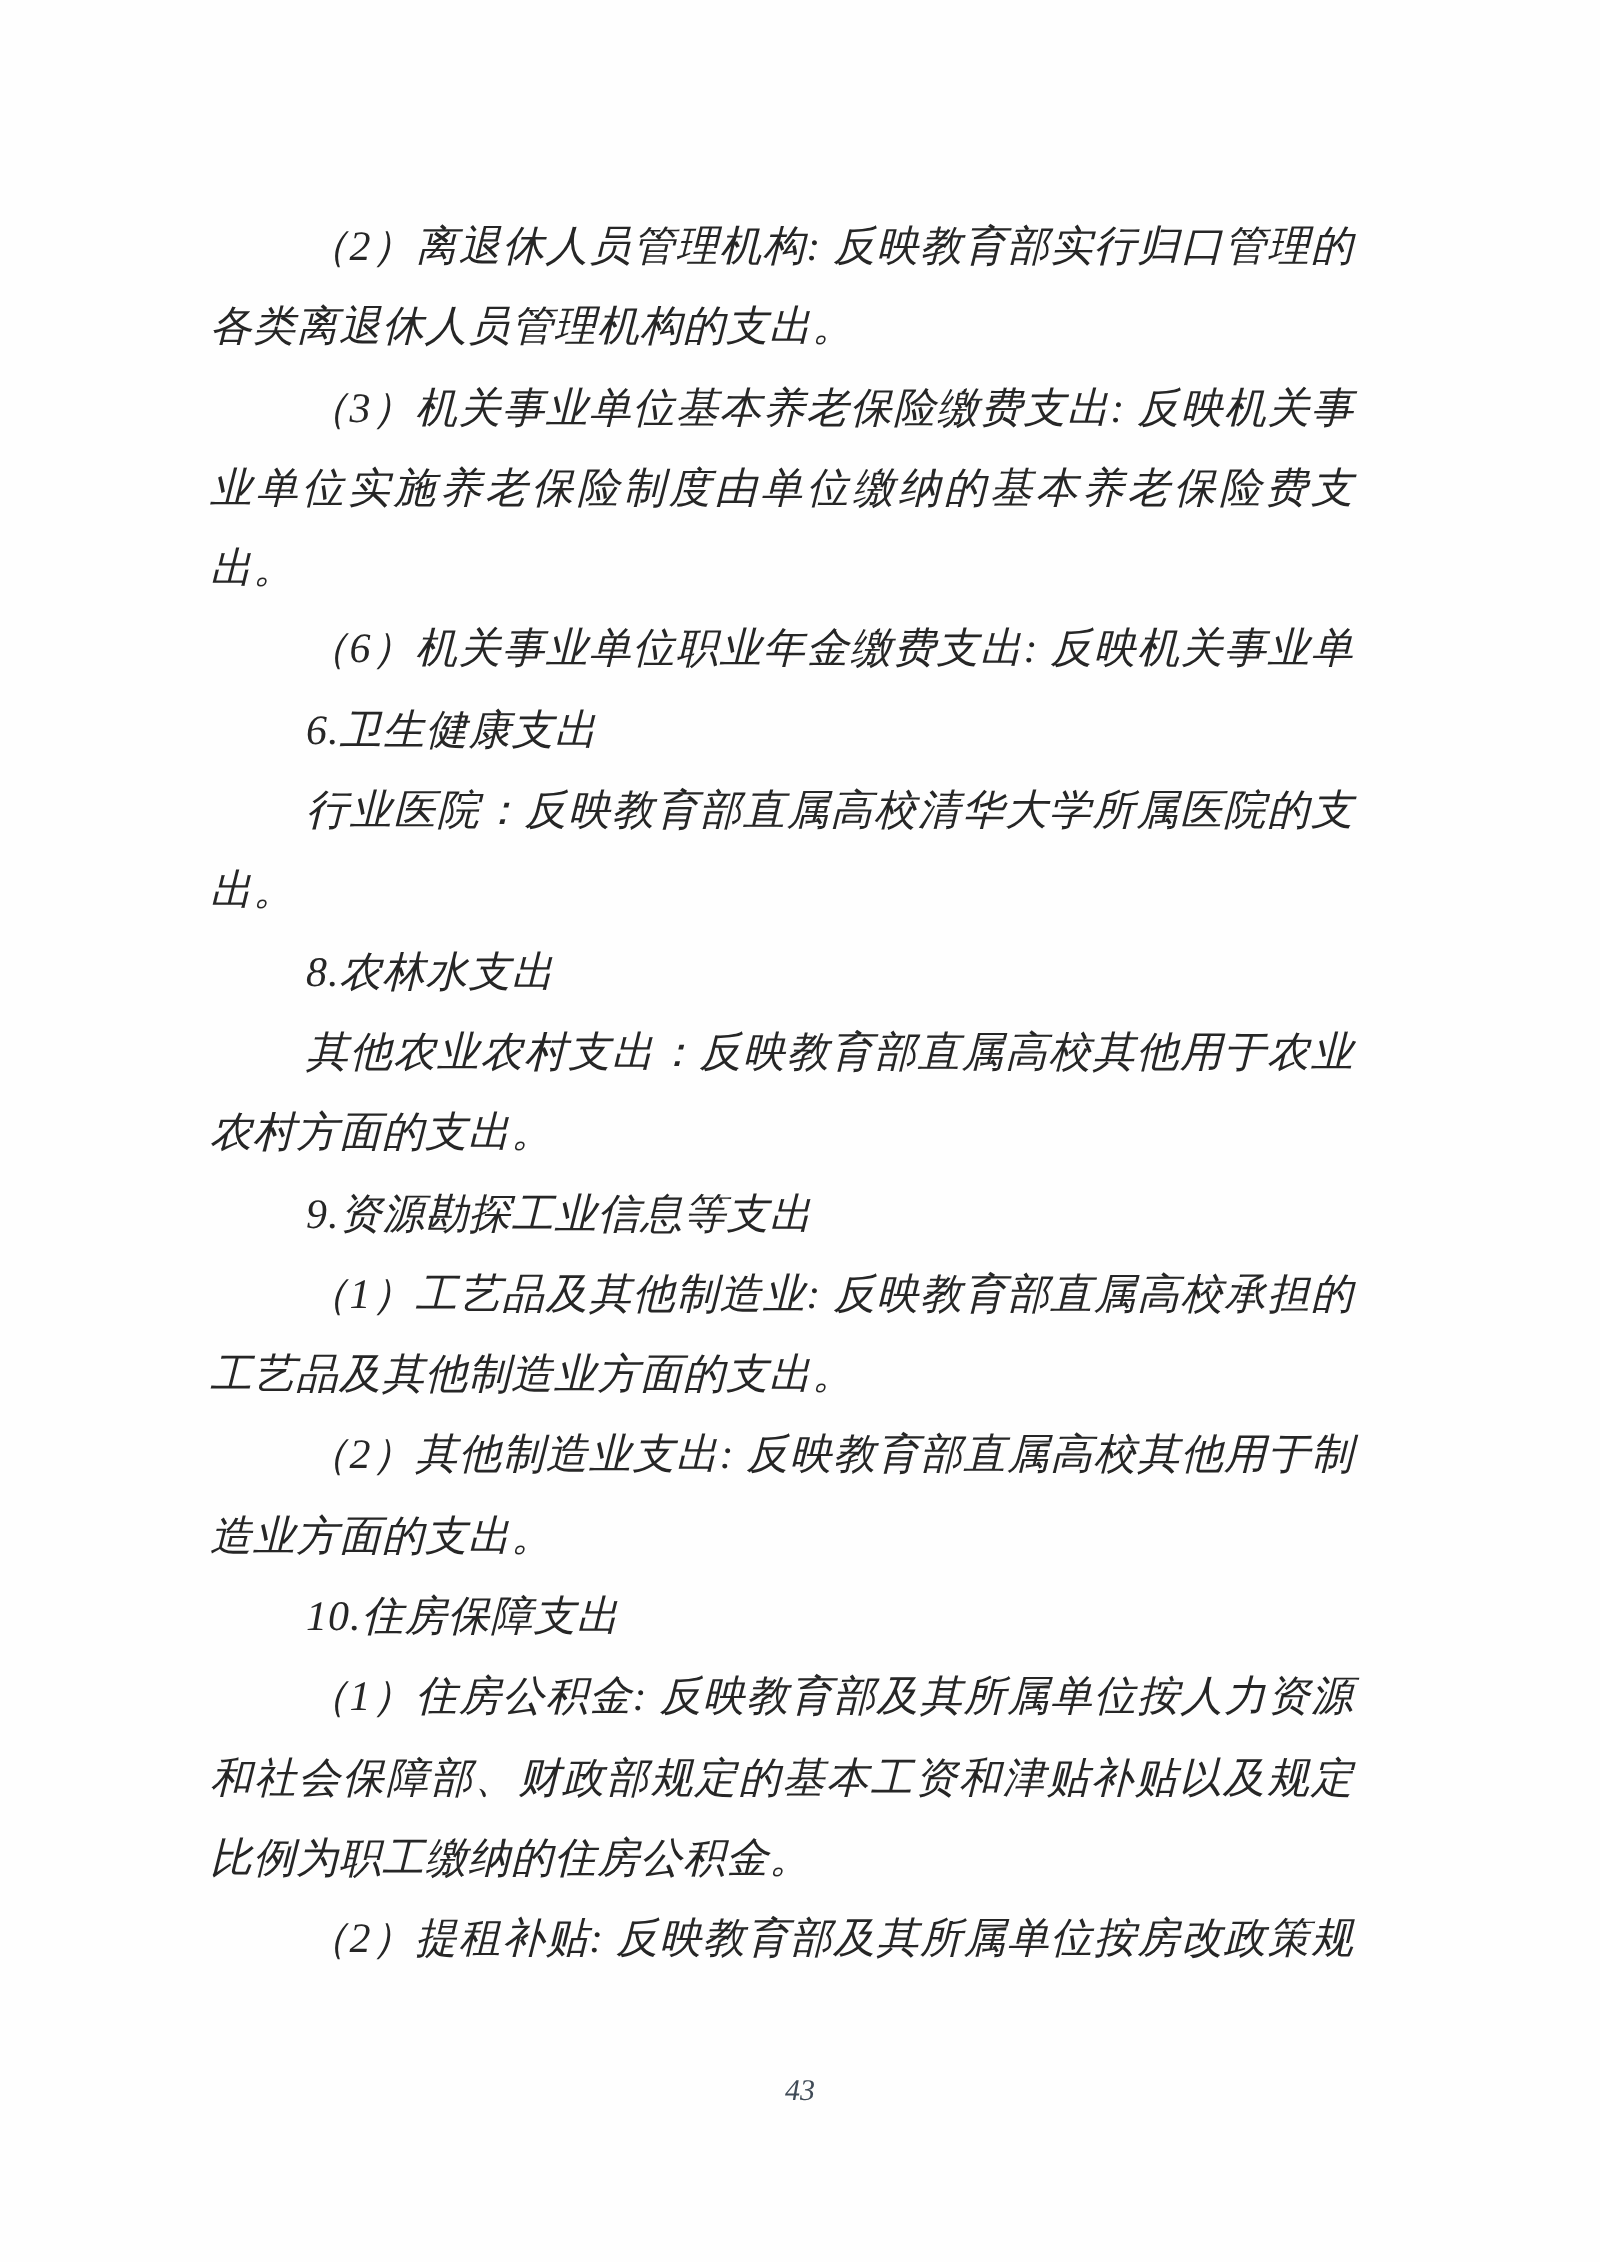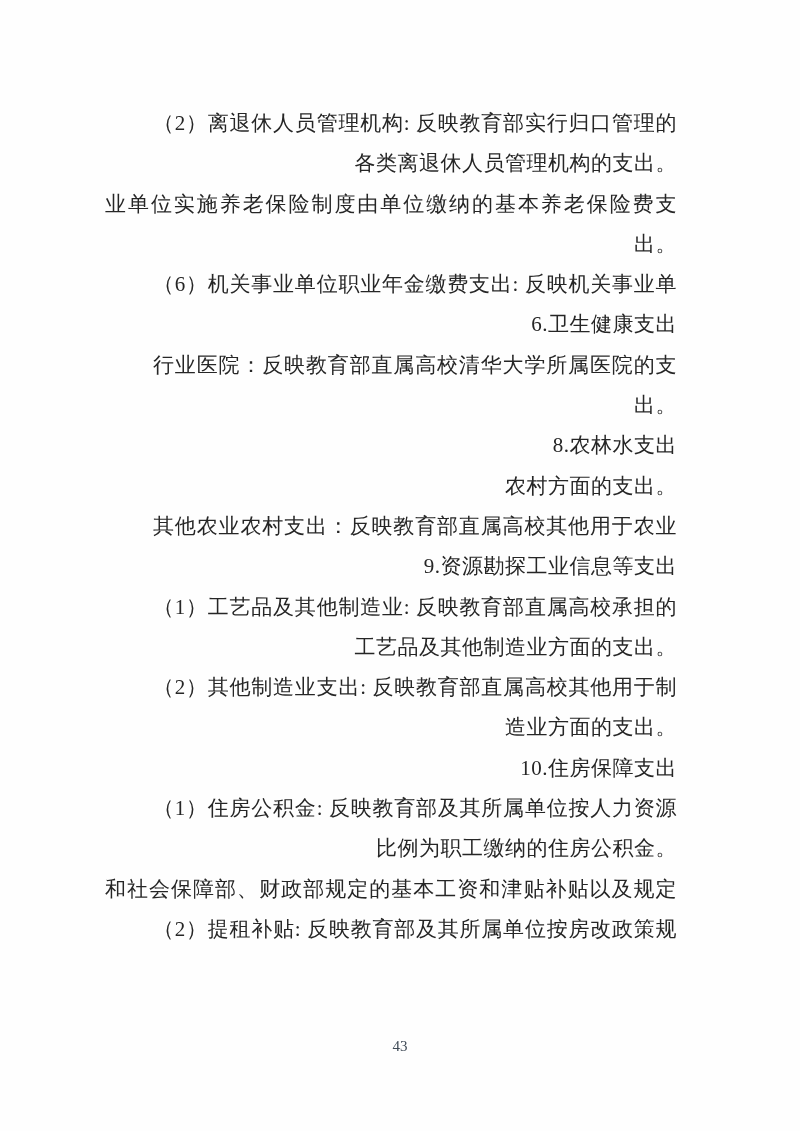--- a/index.html
+++ b/index.html
@@ -7,35 +7,36 @@
     padding: 0;
     background: #ffffff;
   }
   .page {
     position: relative;
     width: 800px;
     height: 1131px;
     background: #fefefe;
     overflow: hidden;
     font-family: "Liberation Serif", "DejaVu Serif", serif;
+    font-style: italic;
   }
   .text-block {
     position: absolute;
     left: 105px;
     top: 103px;
     width: 572px;
     color: #262626;
     font-size: 21px;
     letter-spacing: 0.5px;
   }
   .line {
     line-height: 40.3px;
     height: 40.3px;
     white-space: nowrap;
-    text-align: right;
+    text-align: left;
   }
   .line.justify {
     white-space: normal;
     text-align: justify;
     text-align-last: justify;
   }
   .line.indent {
     text-indent: 48px;
   }
   .page-number {
@@ -49,34 +50,35 @@
     font-family: "Liberation Serif", "DejaVu Serif", serif;
   }
 </style>
 </head>
 <body>
 
 <div class="page">
   <div class="text-block" id="text-block">
       <div class="line indent justify">（2）离退休人员管理机构: 反映教育部实行归口管理的</div>
       <div class="line">各类离退休人员管理机构的支出。</div>
+      <div class="line indent justify">（3）机关事业单位基本养老保险缴费支出: 反映机关事</div>
       <div class="line justify">业单位实施养老保险制度由单位缴纳的基本养老保险费支</div>
       <div class="line">出。</div>
       <div class="line indent justify">（6）机关事业单位职业年金缴费支出: 反映机关事业单</div>
       <div class="line indent">6.卫生健康支出</div>
       <div class="line indent justify">行业医院：反映教育部直属高校清华大学所属医院的支</div>
       <div class="line">出。</div>
       <div class="line indent">8.农林水支出</div>
+      <div class="line indent justify">其他农业农村支出：反映教育部直属高校其他用于农业</div>
       <div class="line">农村方面的支出。</div>
-      <div class="line indent justify">其他农业农村支出：反映教育部直属高校其他用于农业</div>
       <div class="line indent">9.资源勘探工业信息等支出</div>
       <div class="line indent justify">（1）工艺品及其他制造业: 反映教育部直属高校承担的</div>
       <div class="line">工艺品及其他制造业方面的支出。</div>
       <div class="line indent justify">（2）其他制造业支出: 反映教育部直属高校其他用于制</div>
       <div class="line">造业方面的支出。</div>
       <div class="line indent">10.住房保障支出</div>
       <div class="line indent justify">（1）住房公积金: 反映教育部及其所属单位按人力资源</div>
+      <div class="line justify">和社会保障部、财政部规定的基本工资和津贴补贴以及规定</div>
       <div class="line">比例为职工缴纳的住房公积金。</div>
-      <div class="line justify">和社会保障部、财政部规定的基本工资和津贴补贴以及规定</div>
       <div class="line indent justify">（2）提租补贴: 反映教育部及其所属单位按房改政策规</div>
     </div>
   <div class="page-number">43</div>
 </div>
 
 </body></html>

